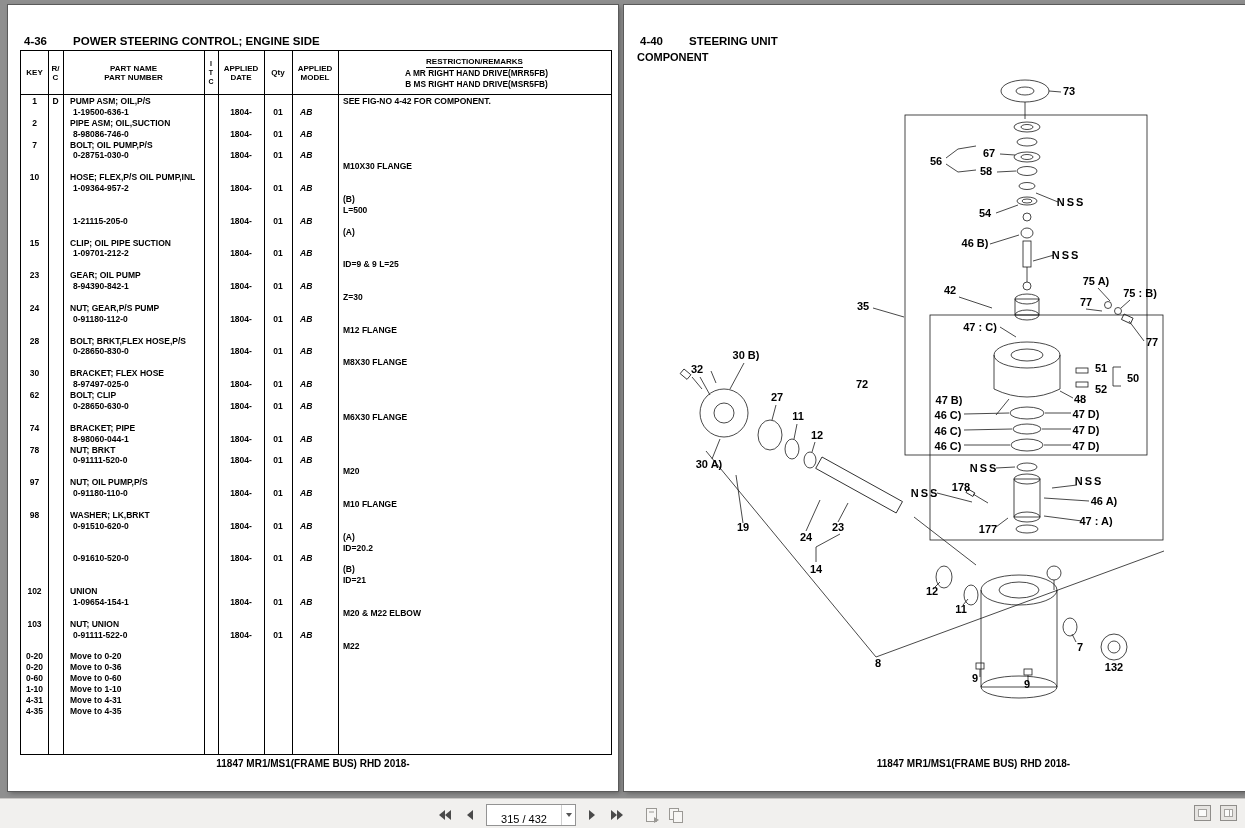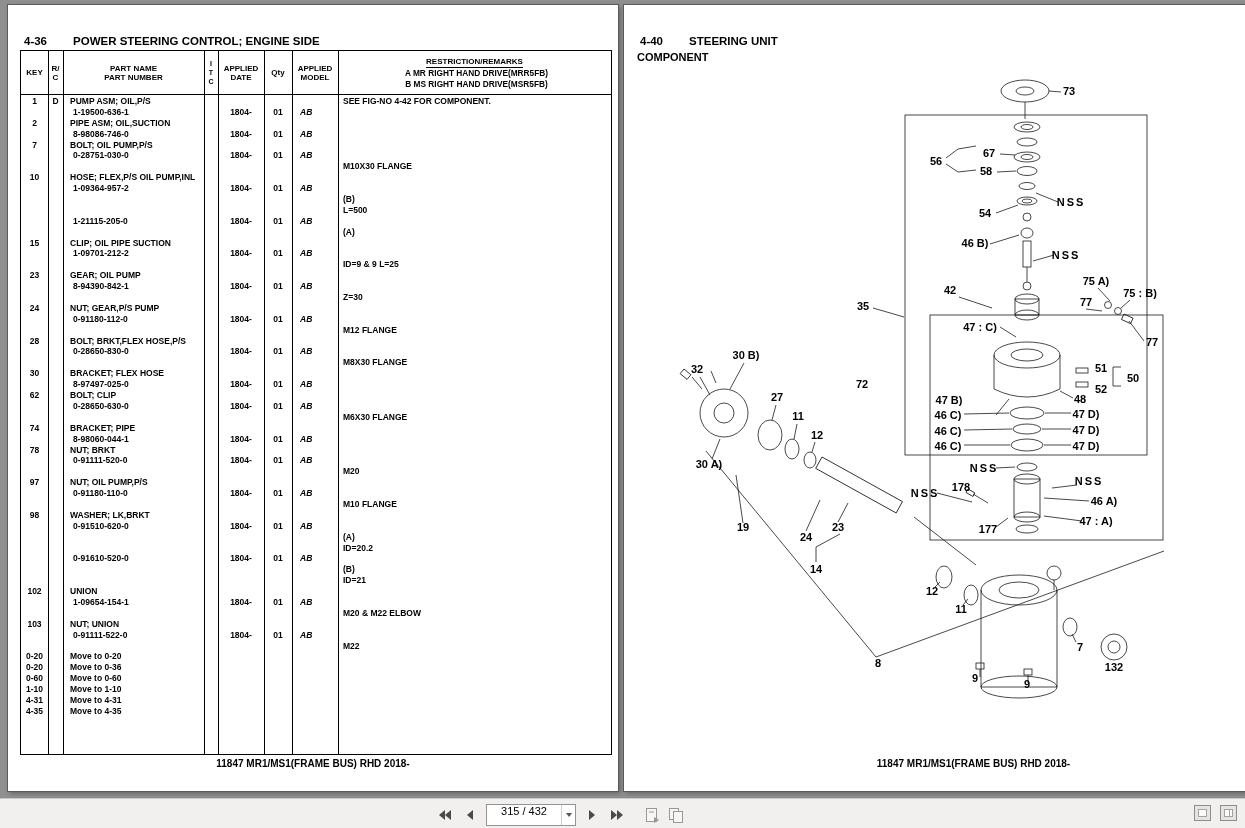--- a/index.html
+++ b/index.html
@@ -55,21 +55,21 @@
   .diagram .callout { font-family:"Liberation Sans",sans-serif; font-size:11px;
                       font-weight:bold; fill:#000; text-anchor:middle; stroke:none; }
 
   
   .toolbar { position:absolute; left:0; right:0; bottom:0; height:30px;
              background:#f1f0ee; border-top:1px solid #c9c7c5; }
   .nav { position:absolute; left:436px; top:5px; display:flex; align-items:center; gap:7px; }
   .nav-btn { width:18px; height:18px; display:flex; align-items:center; justify-content:center;
              cursor:pointer; }
   .combo { width:90px; height:22px; background:#fff; border:1px solid #939393; display:flex;
-           align-items:flex-start; }
+           align-items:flex-end; }
   .combo-val { flex:1; text-align:center; font-size:11px; color:#000; }
   .combo-arrow { width:14px; height:100%; border-left:1px solid #cfcfcf; display:flex;
                  align-items:center; justify-content:center; }
   .combo-arrow::after { content:""; border-left:3.5px solid transparent;
                         border-right:3.5px solid transparent; border-top:4.5px solid #555; }
   .tool-group { display:flex; gap:6px; margin-left:10px; }
   .view-icons { position:absolute; right:8px; top:6px; display:flex; gap:9px; }
   .vi { width:17px; height:16px; border:1px solid #8f8d8a; background:#e6e4e1; position:relative; }
   .vi::after { content:""; position:absolute; inset:3px; border:1px solid #a5a3a0; background:#fbfbfa; }
   .vi.double::before { content:""; position:absolute; top:3px; bottom:3px; left:50%; width:1px;

